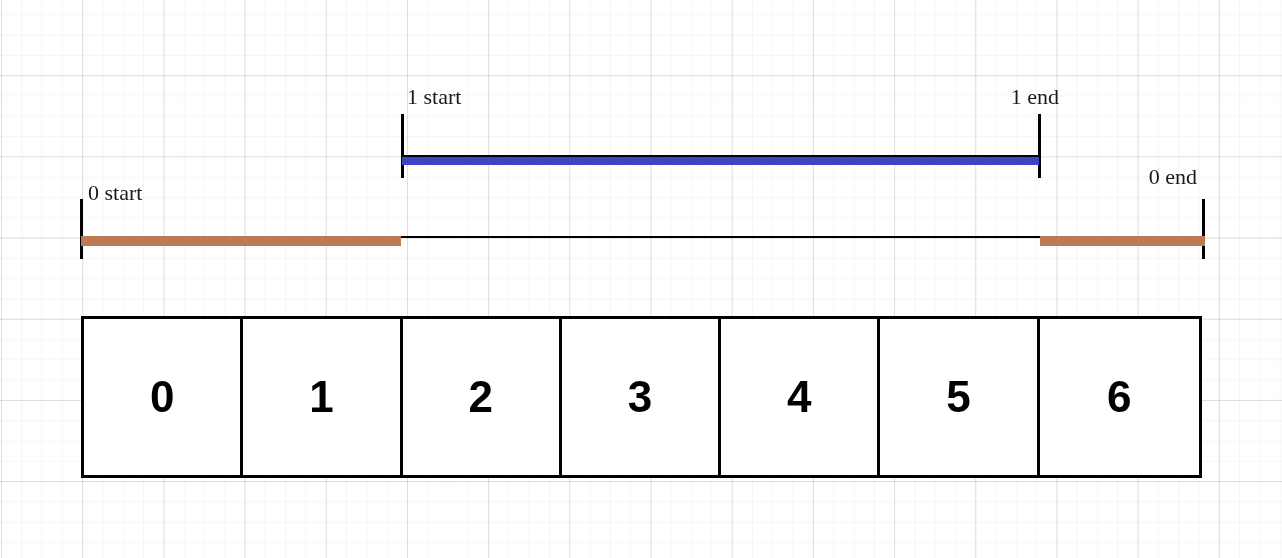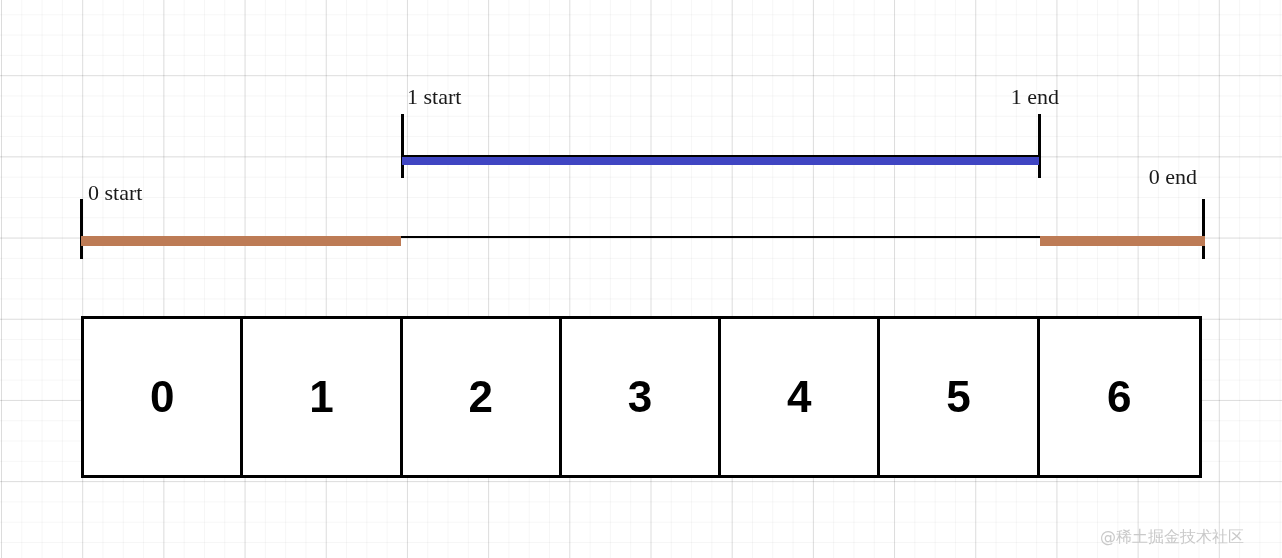--- a/index.html
+++ b/index.html
@@ -127,15 +127,14 @@
 
     <div class="cell" style="width:160.1px;">3</div>
 
     <div class="cell" style="width:160.1px;">4</div>
 
     <div class="cell" style="width:160.1px;">5</div>
 
     <div class="cell" style="width:160.1px;">6</div>
   </div>
 
-  <div class="watermark" style="left:1100px; top:527px;">@稀土掘金技术社区</div>
 
 </div>
 
 </body></html>

